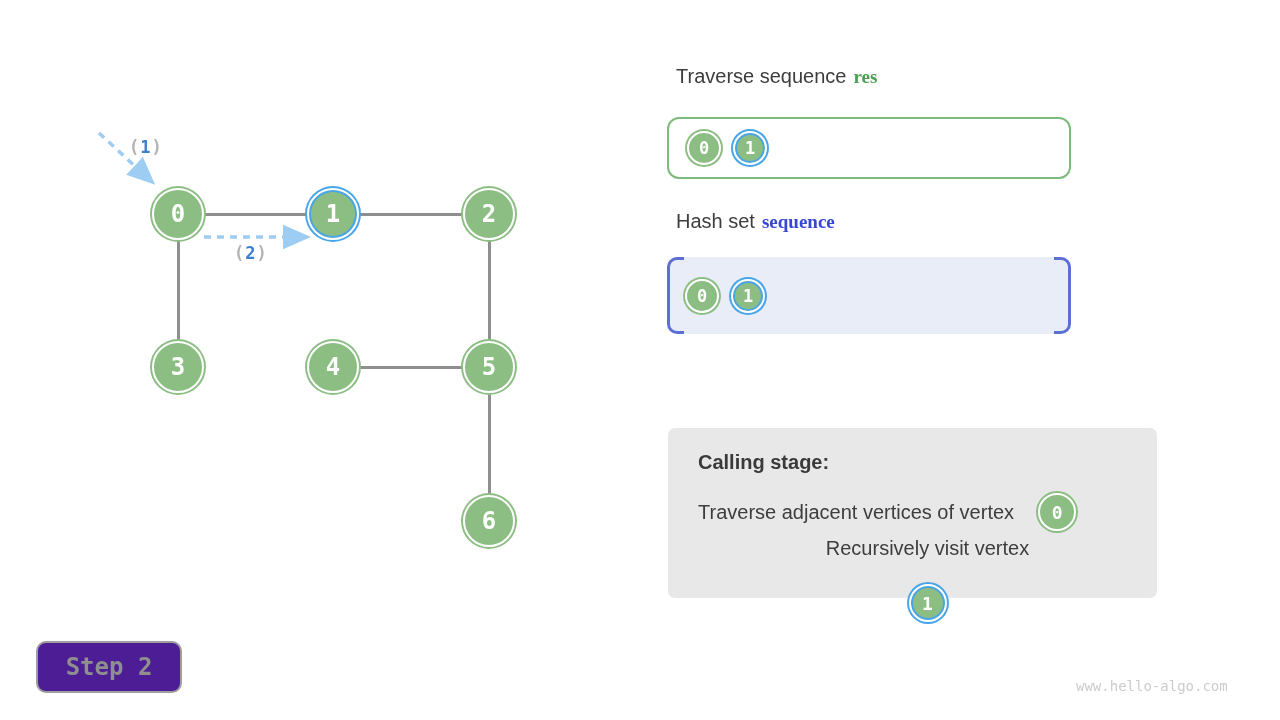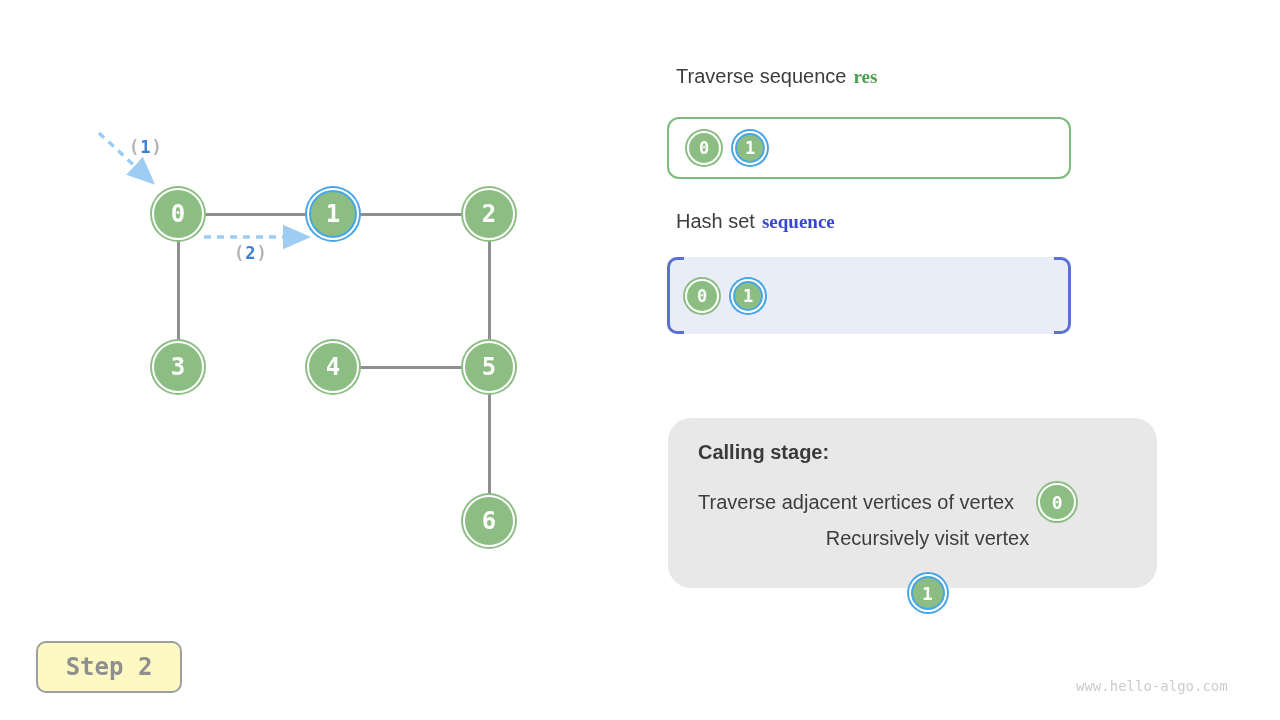--- a/index.html
+++ b/index.html
@@ -66,32 +66,32 @@
   .hash-box::before {
     content:""; position:absolute; left:0; top:0; bottom:0; width:14px;
     border:3px solid #5c6fd4; border-right:none; border-radius:10px 0 0 10px;
   }
   .hash-box::after {
     content:""; position:absolute; right:0; top:0; bottom:0; width:14px;
     border:3px solid #5c6fd4; border-left:none; border-radius:0 10px 10px 0;
   }
 
   .call-box {
-    position:absolute; left:668px; top:418px; width:489px; height:170px;
-    background:#e8e8e8; border-radius:23px; padding:22px 0 0 30px;
+    position:absolute; left:668px; top:428px; width:489px; height:170px;
+    background:#e8e8e8; border-radius:7px; padding:22px 0 0 30px;
   }
   .call-title { font-size:20px; font-weight:bold; color:#3a3a3a; line-height:24px; margin-bottom:16px; }
   .call-row { display:flex; align-items:center; height:44px; gap:24px; }
   .call-row + .call-row { margin-top:3px;flex-direction:column; }
   .call-text { font-size:20px; color:#3d3d3d; }
 
   
   .step-badge {
     position:absolute; left:36px; top:641px; width:146px; height:52px;
-    border:2px solid #9e9e9e; border-radius:10px; background:#fef9c3;
+    border:2px solid #9e9e9e; border-radius:10px; background:#4c1d95;
     display:flex; align-items:center; justify-content:center;
     font-family:"DejaVu Sans Mono", monospace; font-weight:bold;
     font-size:24px; color:#8f8f8f;
   }
   .watermark {
     position:absolute; left:1076px; top:678px;
     font-family:"DejaVu Sans Mono", monospace; font-size:14px; color:#cccccc;
   }
 </style>
 </head>

